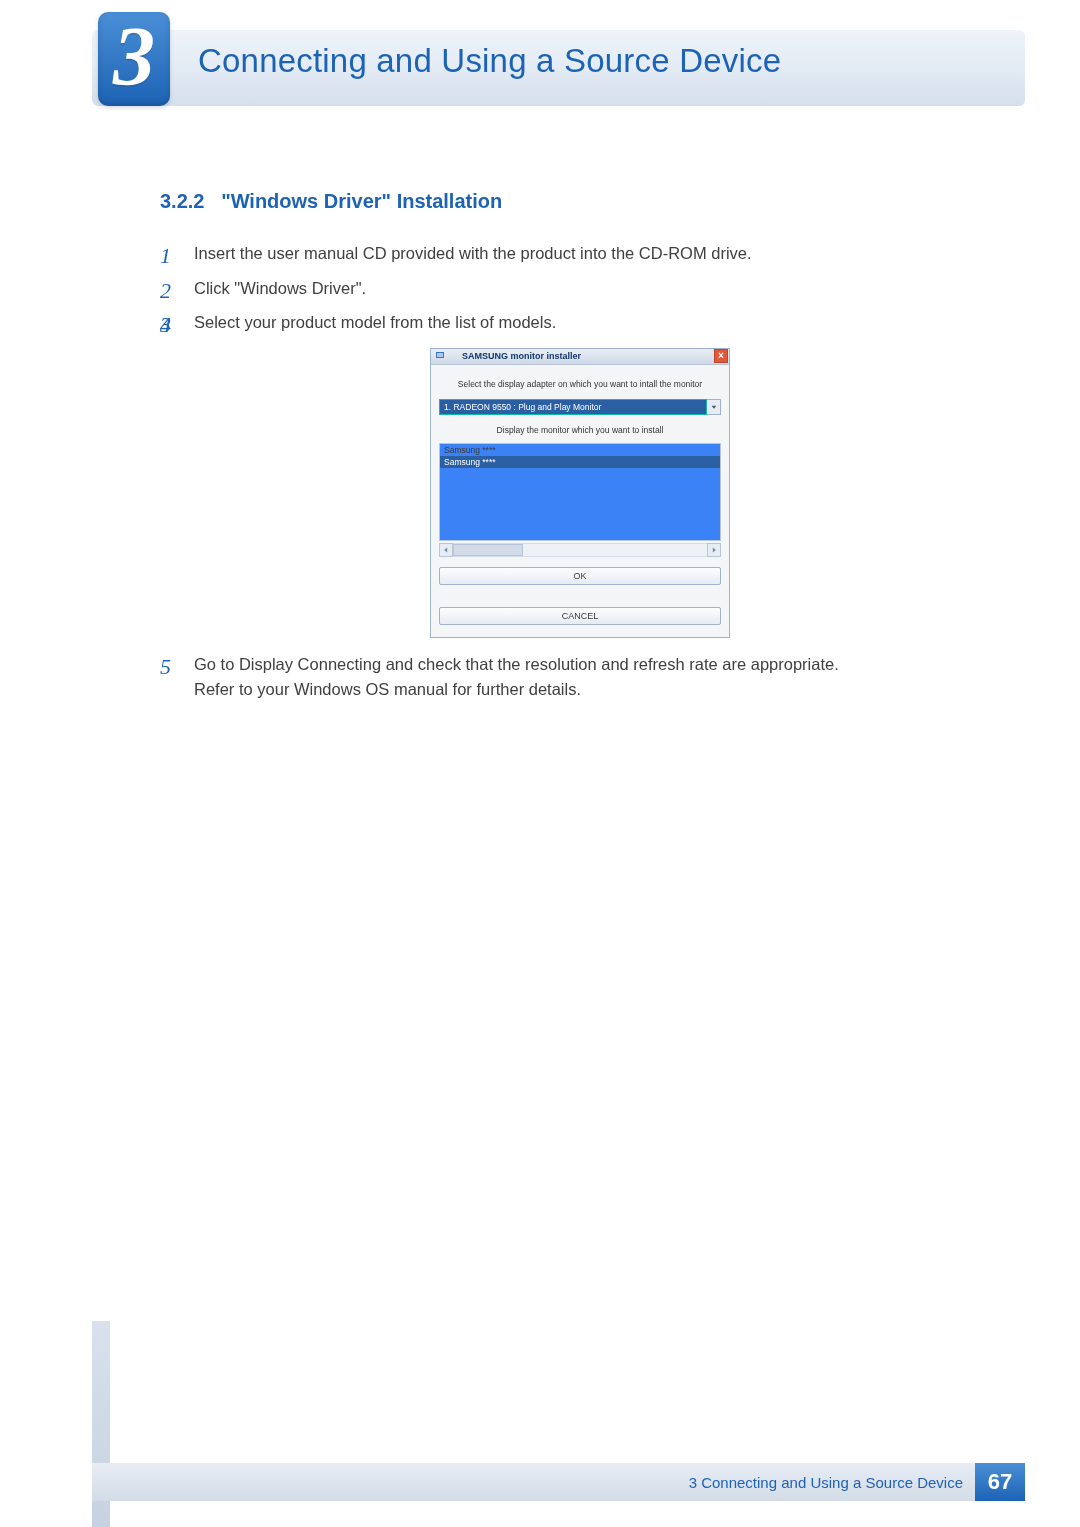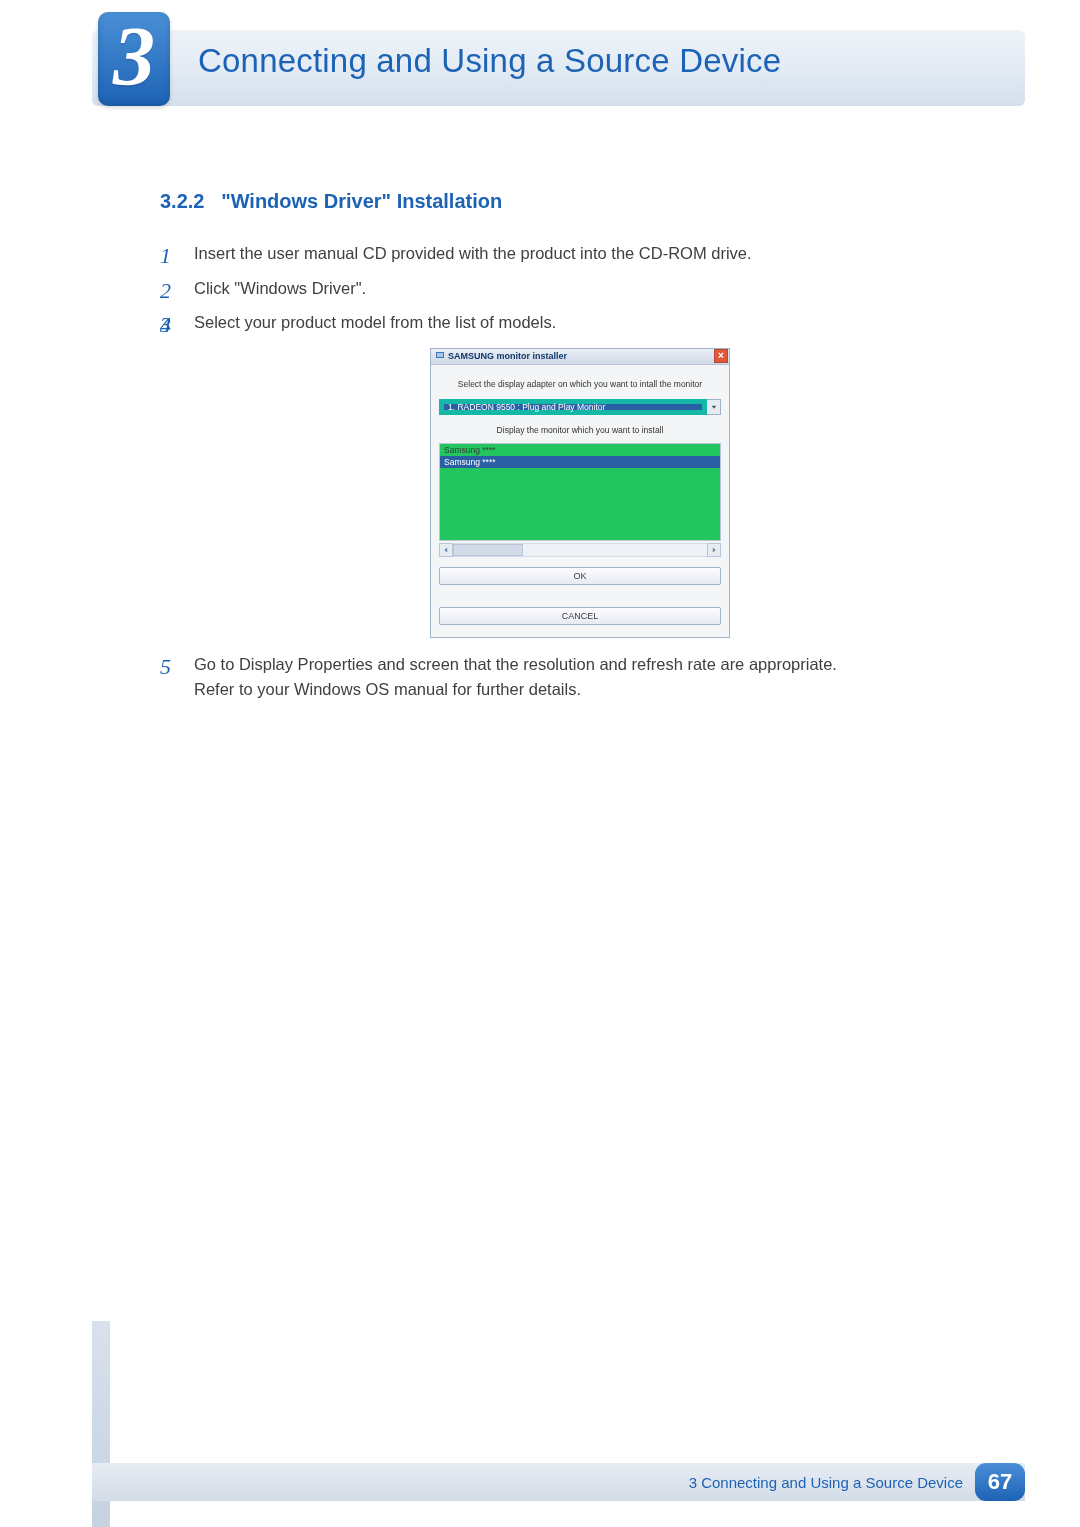--- a/index.html
+++ b/index.html
@@ -72,44 +72,44 @@
   .dialog-wrap { width: 300px; margin: 12px auto 14px auto; }
   .dialog {
     width: 300px; border: 1px solid #9fb4cc; background: #f3f5f7;
     font-size: 9px; color: #3a3a3a;
   }
   .dlg-titlebar {
     height: 16px; background: linear-gradient(to bottom, #e9eef6, #cfd9e8);
     display: flex; align-items: center; justify-content: space-between;
     padding: 0 1px 0 4px; border-bottom: 1px solid #b8c5d6;
   }
-  .dlg-titlebar .t { color: #14386a; font-weight: bold; font-size: 9px; display: flex; align-items: center; gap: 3px; }
+  .dlg-titlebar .t { color: #14386a; font-weight: bold; font-size: 9px; display: flex; align-items: center; gap: 17px; }
   .dlg-titlebar .t svg { width: 10px; height: 10px; }
   .dlg-close {
     width: 14px; height: 14px; background: #e05a3a; color: #fff;
     display: flex; align-items: center; justify-content: center;
     font-size: 10px; font-weight: bold; border: 1px solid #b7482d; line-height: 1;
   }
   .dlg-body { padding: 8px; }
   .dlg-inst { text-align: center; font-size: 8.5px; padding: 6px 4px 10px; color: #333; }
   .dlg-select {
     display: flex; align-items: stretch; height: 16px; margin-bottom: 6px;
   }
   .dlg-select .sel {
     flex: 1; background: #2b5fa4; color: #fff; font-size: 8.5px;
-    display: flex; align-items: center; padding: 0 4px; border: 5px solid #14b8a6;
+    display: flex; align-items: center; padding: 0 4px; border: 1px solid #14b8a6;
   }
   .dlg-select .dd {
     width: 14px; background: #e7ecf3; border: 1px solid #9fb4cc; border-left: none;
     display: flex; align-items: center; justify-content: center;
   }
   .dlg-select .dd svg { width: 6px; height: 6px; fill: #445a78; }
   .dlg-inst2 { text-align: center; font-size: 8.5px; padding: 4px 4px 8px; color: #333; }
   .dlg-list {
-    height: 98px; background: #22c55e; border: 1px solid #b8c5d6; overflow: hidden;
+    height: 98px; background: #3b82f6; border: 1px solid #b8c5d6; overflow: hidden;
     font-size: 8.5px;
   }
   .dlg-list .row { padding: 1px 4px; }
   .dlg-list .row.sel { background: #2b5fa4; color: #fff; }
   .dlg-scroll {
     height: 14px; display: flex; align-items: stretch; margin-top: 2px;
   }
   .dlg-scroll .btn {
     width: 14px; background: #e7ecf3; border: 1px solid #b8c5d6;
     display: flex; align-items: center; justify-content: center;
@@ -122,21 +122,21 @@
     min-width: 60px; height: 18px; font-size: 9px;
     background: linear-gradient(to bottom, #fdfdfe, #e6ebf2);
     border: 1px solid #9fb4cc; border-radius: 2px; display: flex; align-items: center; justify-content: center;
     padding: 0 10px;
   }
 
   
   .sidebar-stripe { position: absolute; left: 92px; bottom: 0; width: 18px; height: 206px; background: linear-gradient(to bottom, #d8e1ec, #c6d2e1); }
   .footer-band { position: absolute; left: 92px; right: 55px; bottom: 26px; height: 38px; background: linear-gradient(to bottom, #e8edf4, #d3dbe7); display: flex; align-items: center; justify-content: flex-end; padding-right: 0; }
   .footer-text { color: #1d63b5; font-weight: normal; font-size: 15px; margin-right: 12px; }
-  .page-badge { width: 50px; height: 38px; background: linear-gradient(to bottom,#4a8fd6,#1d63b5); color: #fff; display: flex; align-items: center; justify-content: center; font-size: 22px; font-weight: bold; border-radius: 11px; }
+  .page-badge { width: 50px; height: 38px; background: linear-gradient(to bottom,#4a8fd6,#1d63b5); color: #fff; display: flex; align-items: center; justify-content: center; font-size: 22px; font-weight: bold; }
 </style>
 </head>
 <body>
 
 <div class="page">
 
   <div class="header-band"></div>
   <div class="chapter-badge">
     <span>3</span>
   </div>
@@ -214,21 +214,21 @@
             <div class="b">OK</div>
             <div class="b">CANCEL</div>
           </div>
         </div>
       </div>
     </div>
 
     <ol class="steps">
       <li>
         <span class="num">5</span>
-        <span>Go to Display Properties and screen that the resolution and refresh rate are appropriate.</span><br>
+        <span>Go to Display Connecting and check that the resolution and refresh rate are appropriate.</span><br>
         <span>Refer to your Windows OS manual for further details.</span>
       </li>
     </ol>
   </div>
 
   <div class="sidebar-stripe"></div>
   <div class="footer-band">
     <span class="footer-text">3 Connecting and Using a Source Device</span>
     <div class="page-badge">
       <span>67</span>

